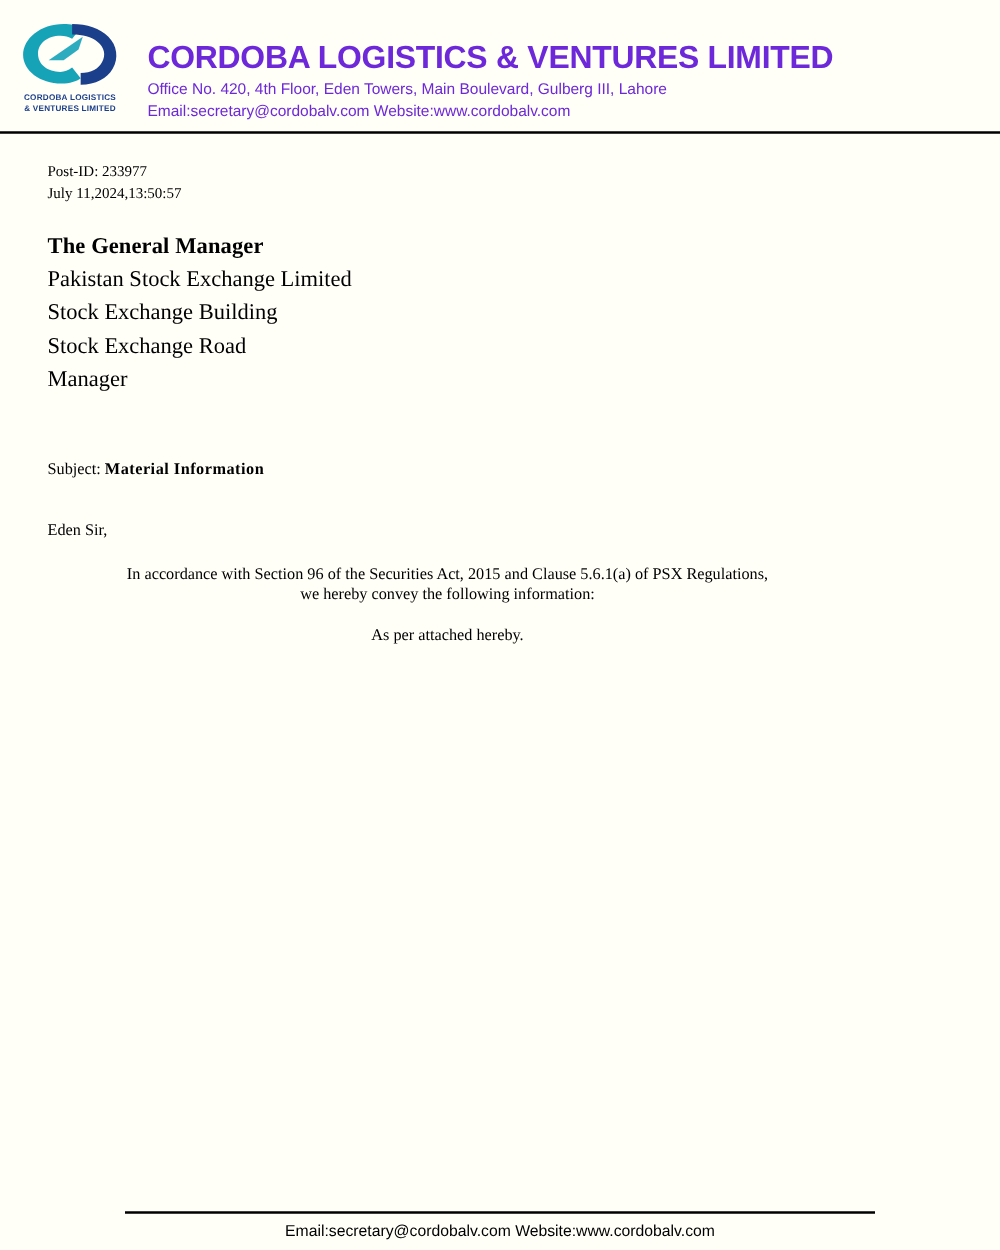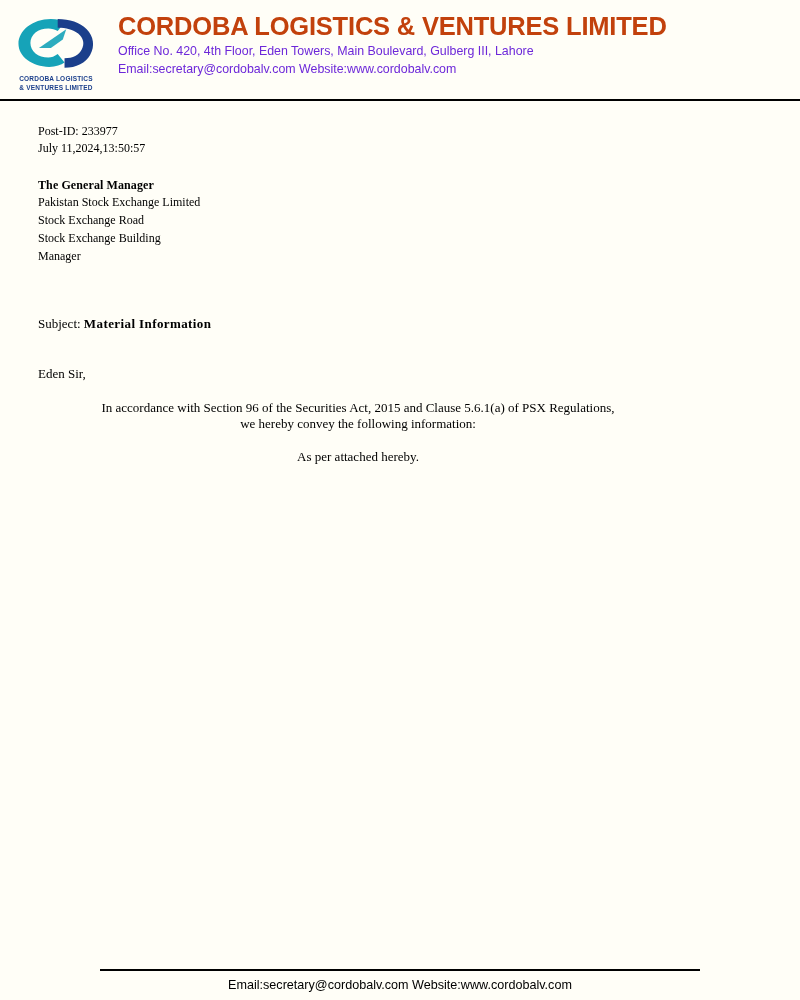--- a/index.html
+++ b/index.html
@@ -52,22 +52,23 @@
     flex: 1 1 auto;
     padding-left: 14px;
     padding-top: 2px;
   }
   .company-name {
     font-family: "Liberation Sans", sans-serif;
     font-size: 25.5px;
     font-weight: bold;
     letter-spacing: -0.2px;
     line-height: 1.1;
-    color: #c2410c;
+    color: #6d28d9;
     white-space: nowrap;
+    margin-top: 20px;
   }
   .company-addr {
     font-family: "Liberation Sans", sans-serif;
     font-size: 12.4px;
     line-height: 1.45;
     color: #6d28d9;
     margin-top: 3px;
   }
   .company-addr div {
     white-space: nowrap;
@@ -84,21 +85,21 @@
     font-family: "Liberation Serif", serif;
     font-size: 12.5px;
     line-height: 1.32;
   }
   .meta-line {
     font-size: 12px;
     line-height: 1.42;
   }
   .block-gap-1 { height: 20px; }
   .addressee {
-    font-size: 12px;
+    font-size: 18px;
     line-height: 1.48;
   }
   .addressee .bold {
     font-weight: bold;
     letter-spacing: 0.1px;
   }
   .block-gap-2 { height: 50px; }
   .subject-line {
     font-size: 13px;
   }
@@ -176,22 +177,22 @@
 <div class="letter-body">
 
   <div class="meta-line">Post-ID: 233977</div>
   <div class="meta-line">July 11,2024,13:50:57</div>
 
   <div class="block-gap-1"></div>
 
   <div class="addressee">
     <div class="bold">The General Manager</div>
     <div>Pakistan Stock Exchange Limited</div>
+    <div>Stock Exchange Building</div>
     <div>Stock Exchange Road</div>
-    <div>Stock Exchange Building</div>
     <div>Manager</div>
   </div>
 
   <div class="block-gap-2"></div>
 
   <div class="subject-line">
     <span>Subject:</span>
     <span class="subject-value">Material Information</span>
   </div>
 

